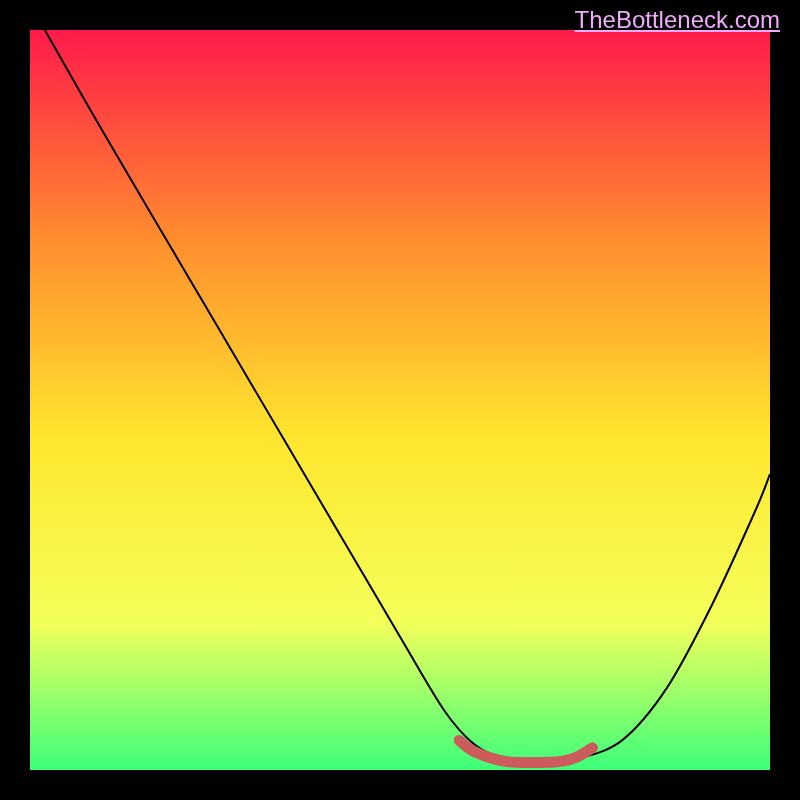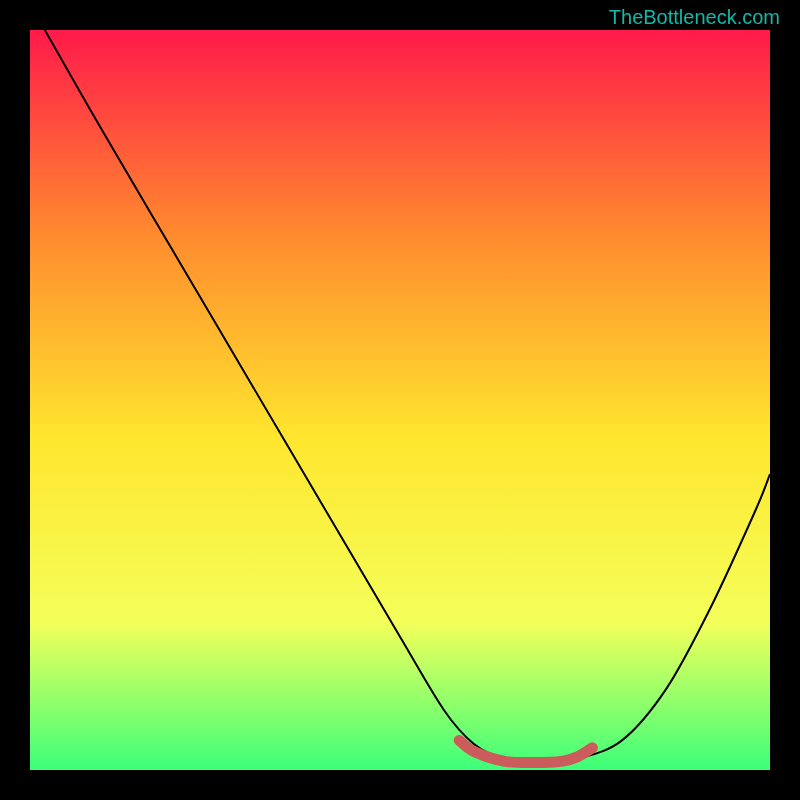--- a/index.html
+++ b/index.html
@@ -14,24 +14,25 @@
   .container {
     position: relative;
     width: 800px;
     height: 800px;
     background: #000;
   }
   .watermark {
     position: absolute;
     top: 6px;
     right: 20px;
-    color: #14b8a6;
-    font-size: 20px;
+    color: #f0abfc;
+    font-size: 24px;
     font-weight: 500;
     z-index: 10;
+    text-decoration: underline;
   }
   .plot-area {
     position: absolute;
     left: 30px;
     top: 30px;
     width: 740px;
     height: 740px;
   }
   svg {
     display: block;

